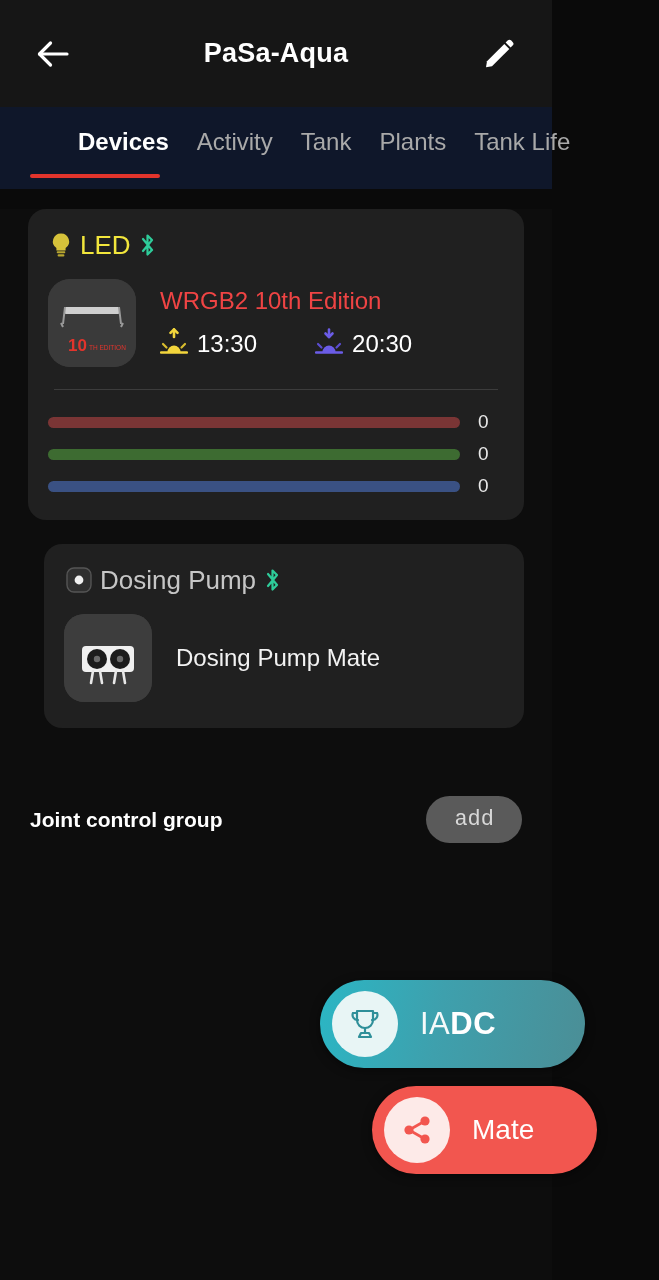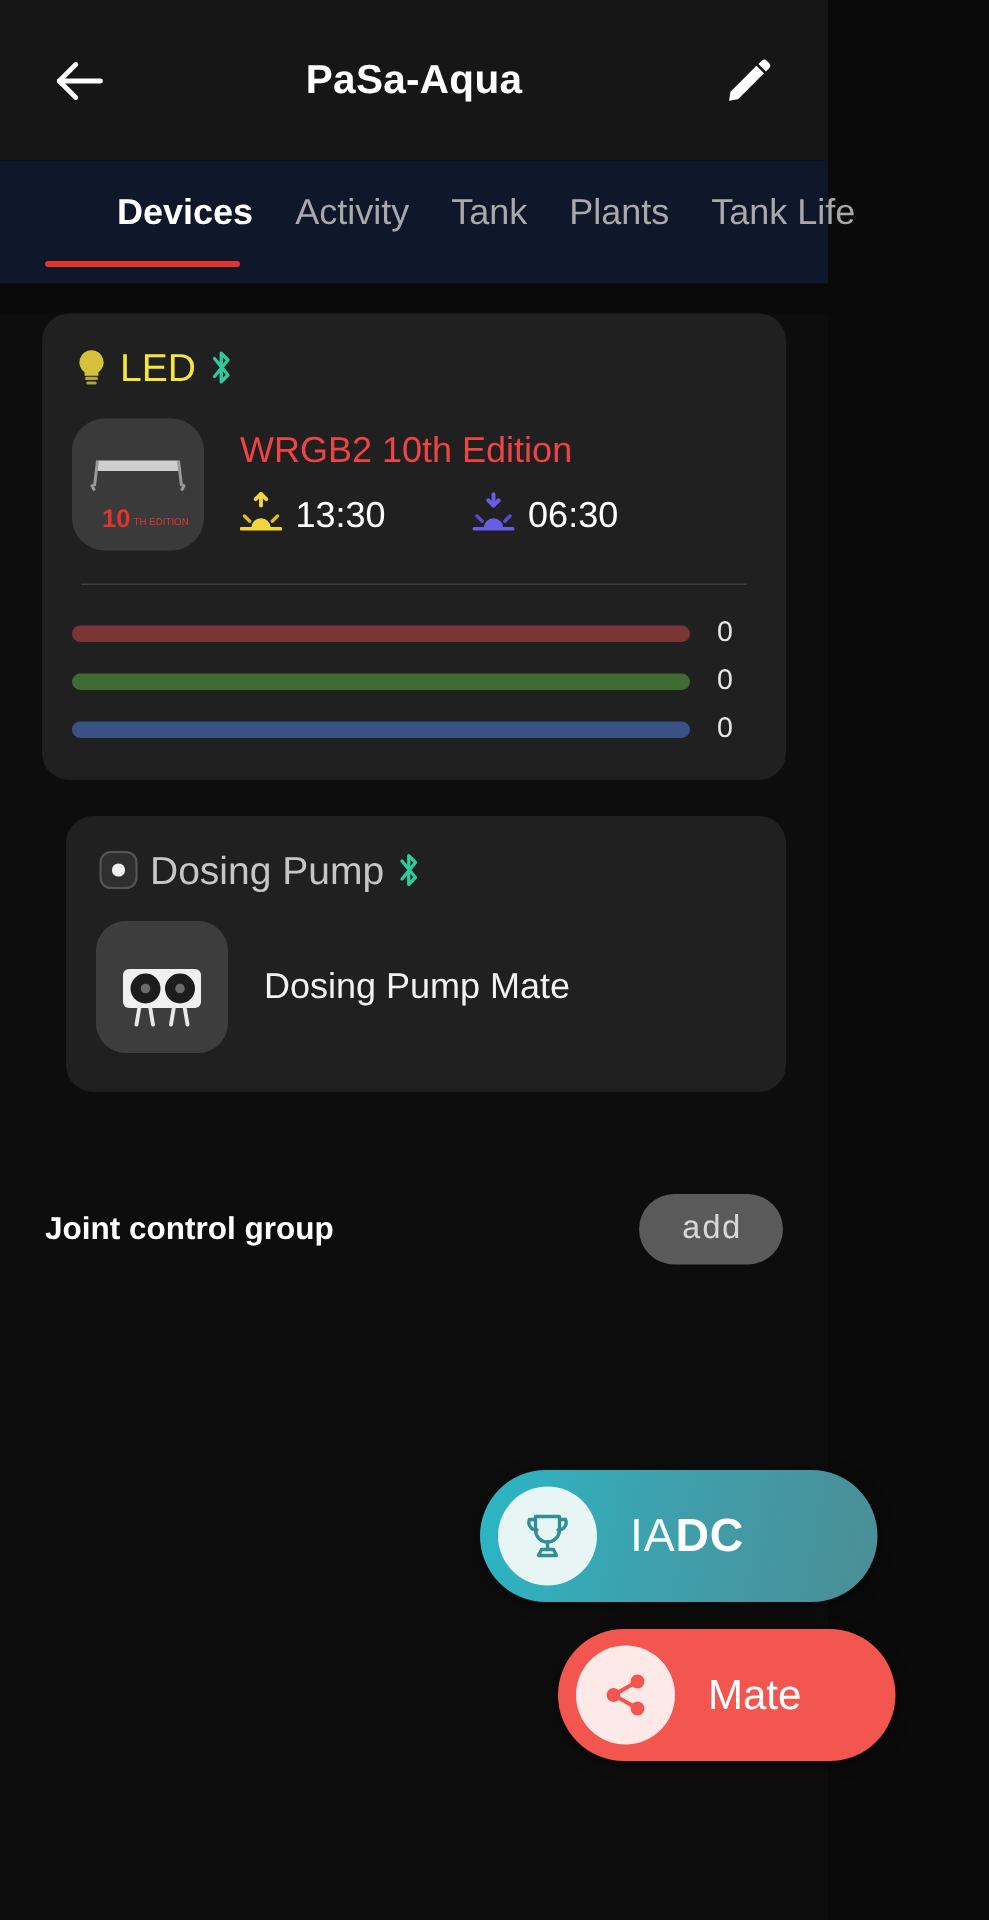--- a/index.html
+++ b/index.html
@@ -340,21 +340,21 @@
             </div>
             <div class="sched-gap"></div>
             <div class="sched-item">
               <svg width="28" height="30" viewBox="0 0 28 30">
                 <path d="M14 1.5 L14 9" stroke="#6b5ce7" stroke-width="2.6" stroke-linecap="round"></path>
                 <path d="M10.5 5.5 L14 9 L17.5 5.5" fill="none" stroke="#6b5ce7" stroke-width="2.6" stroke-linecap="round" stroke-linejoin="round"></path>
                 <path d="M7.5 24 a6.5 6.5 0 0 1 13 0 Z" fill="#6b5ce7"></path>
                 <path d="M1 24.5 L27 24.5" stroke="#6b5ce7" stroke-width="2.4" stroke-linecap="round"></path>
                 <path d="M3 16 l3.5 3.5 M25 16 l-3.5 3.5" stroke="#5a4cd0" stroke-width="2.2" stroke-linecap="round"></path>
               </svg>
-              <span class="sched-time">06:30</span>
+              <span class="sched-time">20:30</span>
             </div>
           </div>
         </div>
       </div>
 
       <div class="divider"></div>
 
       <div class="sliders">
         <div class="slider-row">
           <div class="slider-track" style="background:#7a3535"></div>

